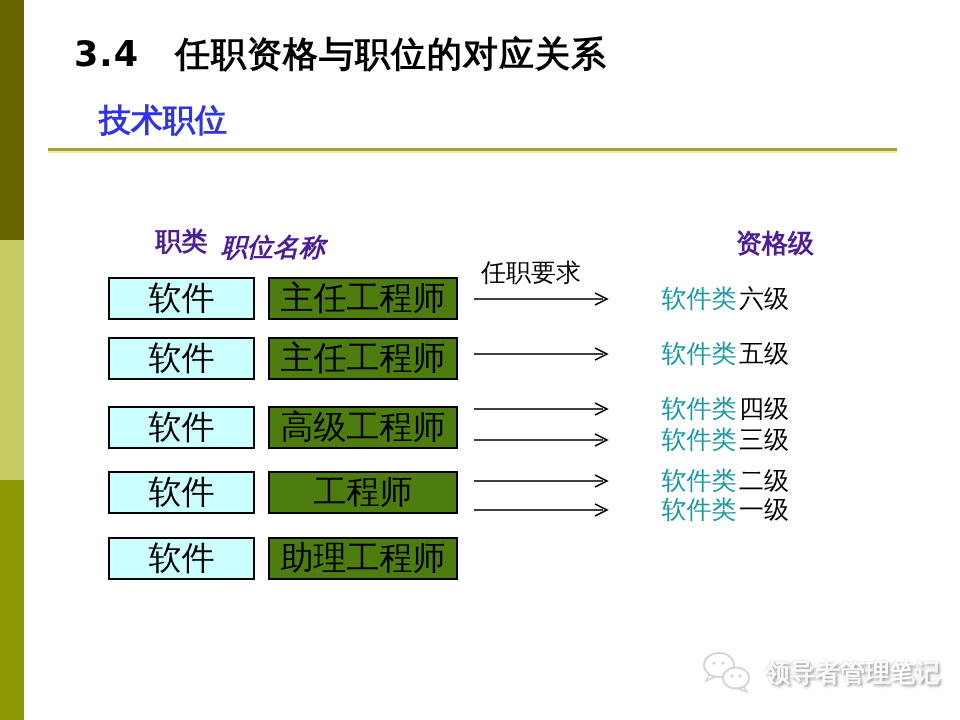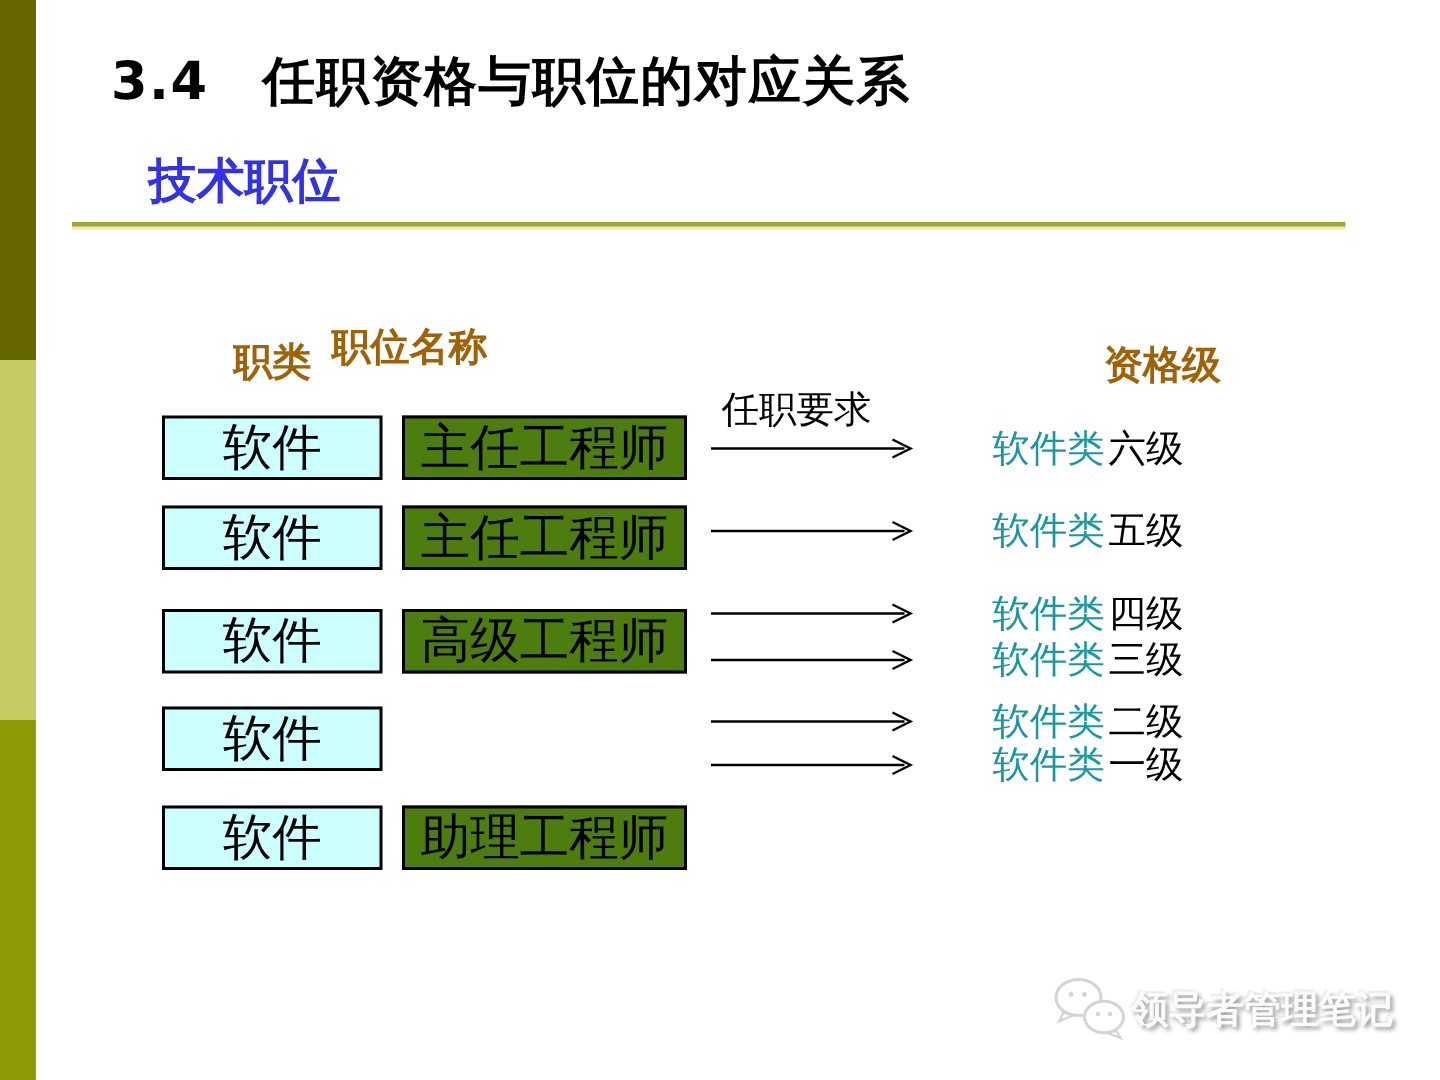--- a/index.html
+++ b/index.html
@@ -11,44 +11,44 @@
   
   .sb{position:absolute;left:0;width:24px;height:240px;}
   .sb-top{top:0;background:#666600;}
   .sb-mid{top:240px;background:#c7cb64;}
   .sb-bot{top:480px;background:#8d9a03;}
   
   .title{left:74px;top:31px;font-size:35px;font-weight:bold;color:#000;white-space:nowrap;letter-spacing:1px;}
   .subtitle{left:71px;top:99px;font-size:32px;font-weight:bold;color:#3333e6;white-space:nowrap;margin-left:28px;}
   .rule{left:48px;top:148px;width:849px;height:3px;background:#a3a33b;box-shadow:0 2px 0 #eeeeaa;}
   
-  .colhead{font-size:26px;font-weight:bold;color:#a16207;white-space:nowrap;}
+  .colhead{font-size:26px;font-weight:bold;color:#4c1d95;white-space:nowrap;}
   .h-jobclass{left:108px;top:224px;width:147px;text-align:center;}
-  .h-jobtitle{left:221px;top:214px;}
+  .h-jobtitle{left:221px;top:230px;font-style:italic;}
   .h-qualclass{left:615px;top:226px;width:88px;text-align:center;}
   .h-quallevel{left:731px;top:226px;width:88px;text-align:center;}
   .arrowlabel{left:481px;top:256px;font-size:25px;color:#000;white-space:nowrap;}
   
   .box{position:absolute;height:43px;border:2px solid #000;box-sizing:border-box;
        display:flex;align-items:center;justify-content:center;
        font-size:33px;color:#000;white-space:nowrap;}
   .box-class{left:108px;width:147px;background:#ccffff;}
   .box-title{left:268px;width:190px;background:#4d7c0f;}
   .r1{top:277px;} .r2{top:337px;} .r3{top:406px;} .r4{top:471px;} .r5{top:537px;}
   
   .arrow{position:absolute;left:472px;}
   .arrow line,.arrow polyline{stroke:#000;stroke-width:1.6;fill:none;}
   
   .qlabel{position:absolute;height:30px;line-height:30px;font-size:25px;white-space:nowrap;}
   .qclass{left:657px;width:84px;text-align:center;color:#1a98a0;}
   .qlevel{left:732px;width:64px;text-align:center;color:#000;}
   
   .wm{position:absolute;display:flex;align-items:center;}
   .wm-right{left:698px;top:648px;}
-  .wm-right .wm-text{margin-left:0;font-size:25px;font-weight:bold;color:#fbfbfb;
+  .wm-right .wm-text{margin-left:11px;font-size:25px;font-weight:bold;color:#fbfbfb;
        text-shadow:2px 2px 3px #9e9e9e,-1px -1px 1px #ececec;white-space:nowrap;}
   .wm-left{left:8px;top:678px;}
   .wm-left .wm-text{margin-left:4px;font-size:22px;font-weight:bold;color:#f2f2f2;
        text-shadow:1px 2px 2px #bdbdbd,-1px -1px 1px #e8e8e8;white-space:nowrap;}
 </style>
 </head>
 <body>
 
 <div class="slide">
 
@@ -67,20 +67,21 @@
 
   <div class="box box-class r1">软件</div>
   <div class="box box-class r2">软件</div>
   <div class="box box-class r3">软件</div>
   <div class="box box-class r4">软件</div>
   <div class="box box-class r5">软件</div>
 
   <div class="box box-title r1">主任工程师</div>
   <div class="box box-title r2">主任工程师</div>
   <div class="box box-title r3">高级工程师</div>
+  <div class="box box-title r4">工程师</div>
   <div class="box box-title r5">助理工程师</div>
 
   <svg class="arrow" style="top:290px" width="142" height="18">
       <line x1="2" y1="9" x2="131" y2="9"></line>
       <polyline points="123,3 135,9 123,15"></polyline>
     </svg>
   <svg class="arrow" style="top:345px" width="142" height="18">
       <line x1="2" y1="9" x2="131" y2="9"></line>
       <polyline points="123,3 135,9 123,15"></polyline>
     </svg>

